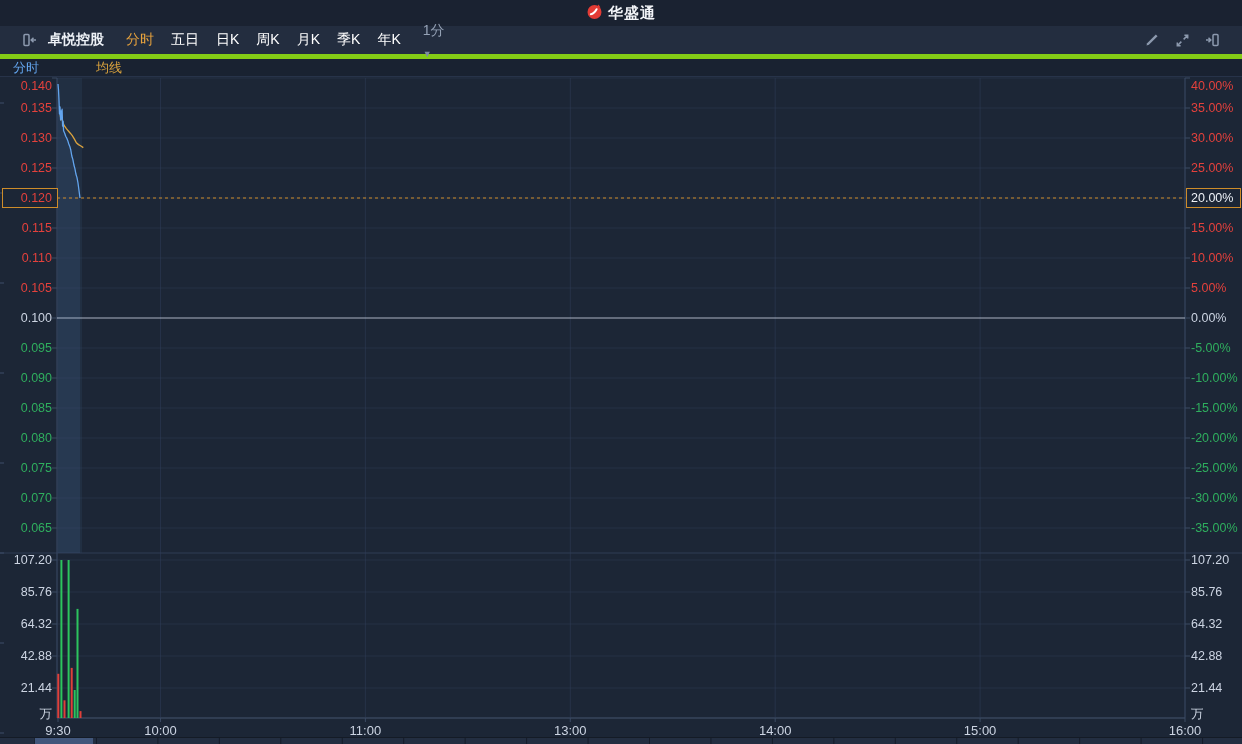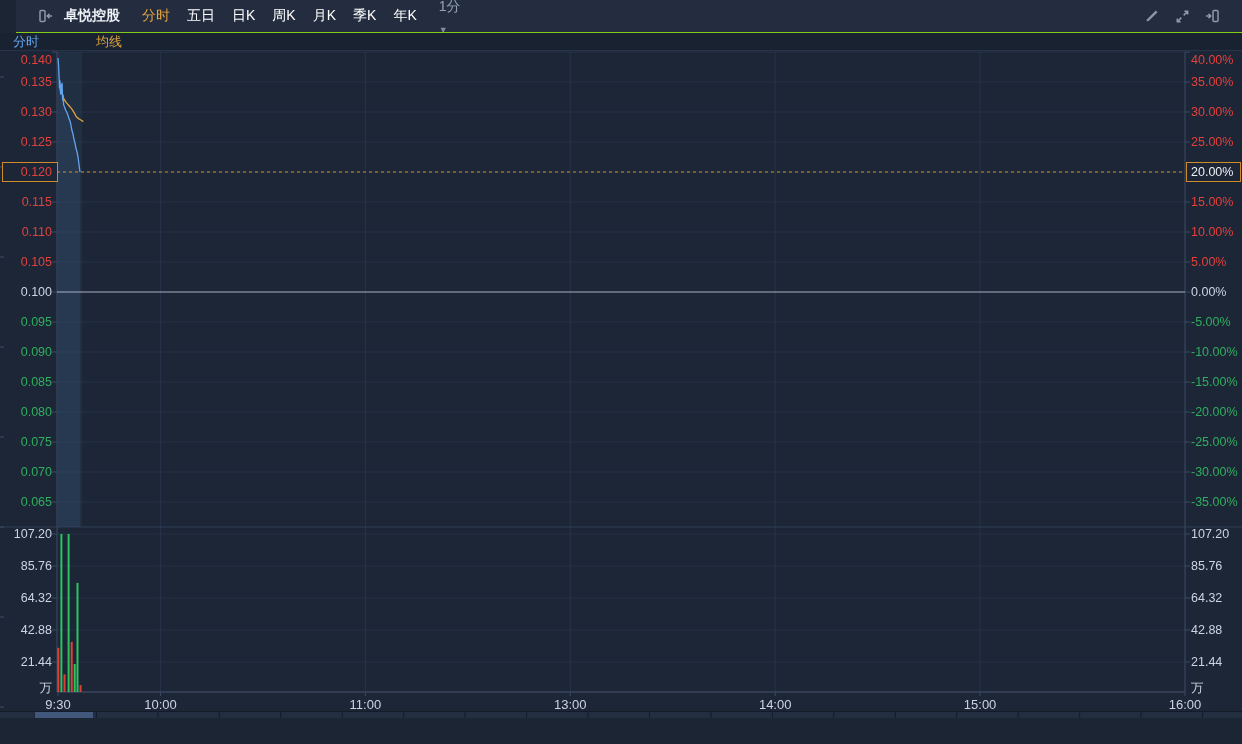--- a/index.html
+++ b/index.html
@@ -3,21 +3,21 @@
 <meta charset="utf-8">
 <style>
   html,body{margin:0;padding:0;background:#1c2534;width:1242px;height:744px;overflow:hidden;
     font-family:"Liberation Sans",sans-serif;-webkit-font-smoothing:antialiased;}
   .app{width:1242px;height:744px;display:flex;flex-direction:column;}
   
   .hdr{height:26px;background:#1a2231;display:flex;align-items:center;justify-content:center;gap:5px;}
   .hdr .brand{color:#f2f4f8;font-size:15px;font-weight:bold;letter-spacing:1px;}
   
   .tbar{height:33px;background:#232d3f;display:flex;align-items:center;padding:0 20px;color:#c6cfdc;
-    font-size:14px;border-bottom:1px solid #84cc16;box-sizing:border-box;margin-left:16px;}
+    font-size:14px;border-bottom:5px solid #84cc16;box-sizing:border-box;}
   .tbar .stock{color:#eef2f7;font-weight:bold;font-size:14px;margin:0 22px 0 10px;}
   .tabs{display:flex;gap:17px;}
   .tab{cursor:pointer;color:#ffffff;}
   .tab.active{color:#e8a33d;}
   .interval{margin-left:22px;color:#95a2b6;display:flex;align-items:flex-start;gap:9px;cursor:pointer;flex-direction:column;}
   .caret{font-size:9px;color:#7e8ca2;}
   .sp{flex:1;}
   .ticon{width:18px;height:18px;color:#8c99ae;display:inline-flex;align-items:center;justify-content:center;cursor:pointer;}
   .ticon + .ticon{margin-left:13px;}
   .ticon svg{display:block;}
@@ -25,20 +25,30 @@
   .legend{height:17px;background:#192231;display:flex;align-items:center;gap:21px;padding-left:13px;font-size:13px;line-height:17px;}
   .legend .li{cursor:pointer;}
   #chart{display:block;background:#1c2636;}
   text{font-family:"Liberation Sans","DejaVu Sans",sans-serif;}
 </style>
 </head>
 <body>
 
 <div class="app">
 
+  <div class="hdr">
+    <span>
+      <svg width="17" height="17" viewBox="0 0 17 17">
+        <circle cx="8.5" cy="9" r="7" fill="#e23b35"></circle>
+        <path d="M12.5 1.5 L14.5 4.5 L11 4 Z" fill="#e23b35"></path>
+        <path d="M4.8 11.2 Q8.2 10.6 10.6 6.2" stroke="#ffffff" stroke-width="2" fill="none" stroke-linecap="round"></path>
+      </svg>
+    </span>
+    <span class="brand">华盛通</span>
+  </div>
 
   <div class="tbar">
     <span class="ticon">
       <svg width="18" height="18" viewBox="0 0 18 18" stroke="currentColor" fill="none" stroke-width="1.5">
         <rect x="4" y="3.5" width="5" height="11" rx="1"></rect>
         <path d="M16 9 H11.5 M13.5 6.8 L11.2 9 L13.5 11.2"></path>
       </svg>
     </span>
     <span class="stock">卓悦控股</span>
     <nav class="tabs" id="period-tabs">

